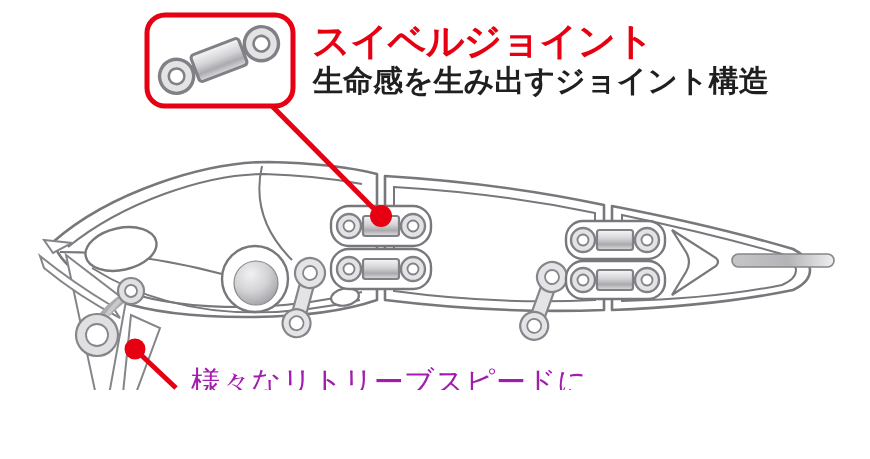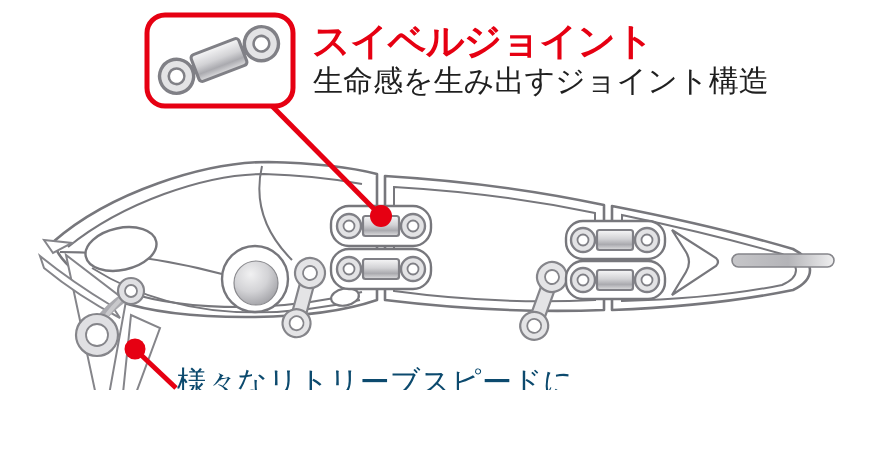--- a/index.html
+++ b/index.html
@@ -6,24 +6,24 @@
   #stage{
     position:relative;width:870px;height:390px;overflow:hidden;background:#ffffff;
     font-family:"Liberation Sans","DejaVu Sans",sans-serif;
   }
   #lure-svg{position:absolute;left:0;top:0;width:870px;height:459px;}
   .txt{position:absolute;white-space:nowrap;}
   .callout-title{
     left:312px;top:16px;font-size:38px;font-weight:800;color:#e60012;letter-spacing:-1px;
   }
   .callout-sub{
-    left:313px;top:61px;font-size:30px;font-weight:400;color:#1f1f1f;letter-spacing:0px;
+    left:313px;top:61px;font-size:30px;font-weight:700;color:#1f1f1f;letter-spacing:0px;
   }
   .lip-note{
-    left:177px;top:362px;font-size:30px;font-weight:500;color:#0c4a6e;line-height:39px;
+    left:191px;top:362px;font-size:30px;font-weight:500;color:#a21caf;line-height:39px;
   }
 </style>
 </head>
 <body>
 
 <div id="stage">
 
   <svg id="lure-svg" viewBox="0 0 870 459">
     <defs>
       <linearGradient id="gV" x1="0" y1="0" x2="0" y2="1">

